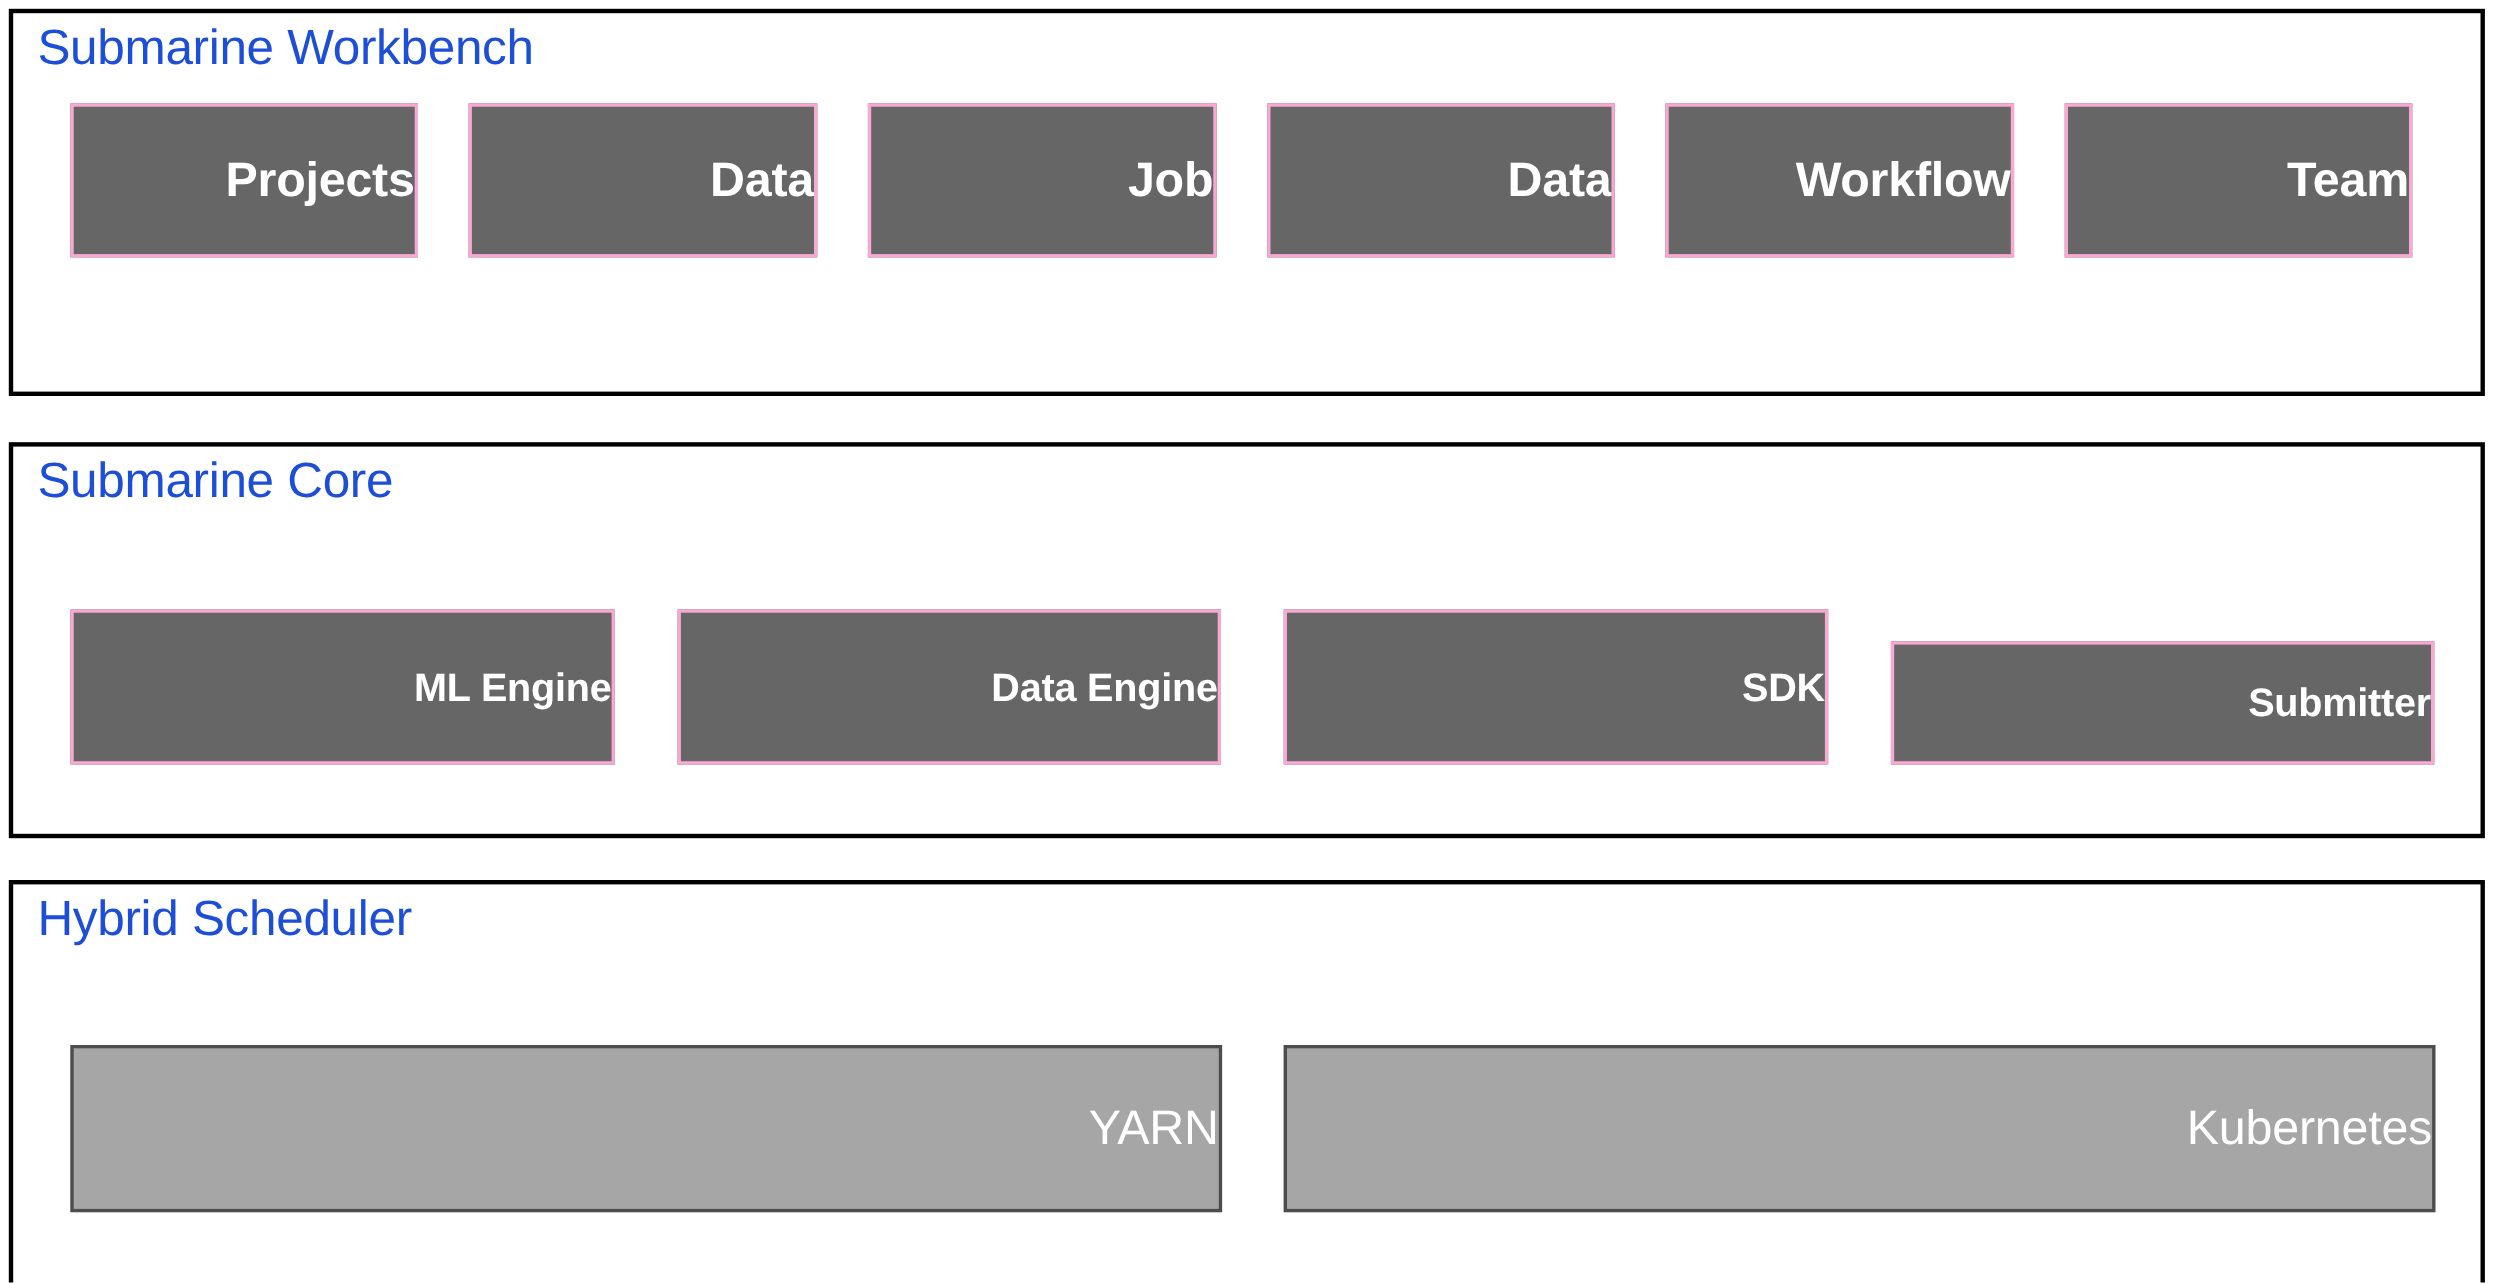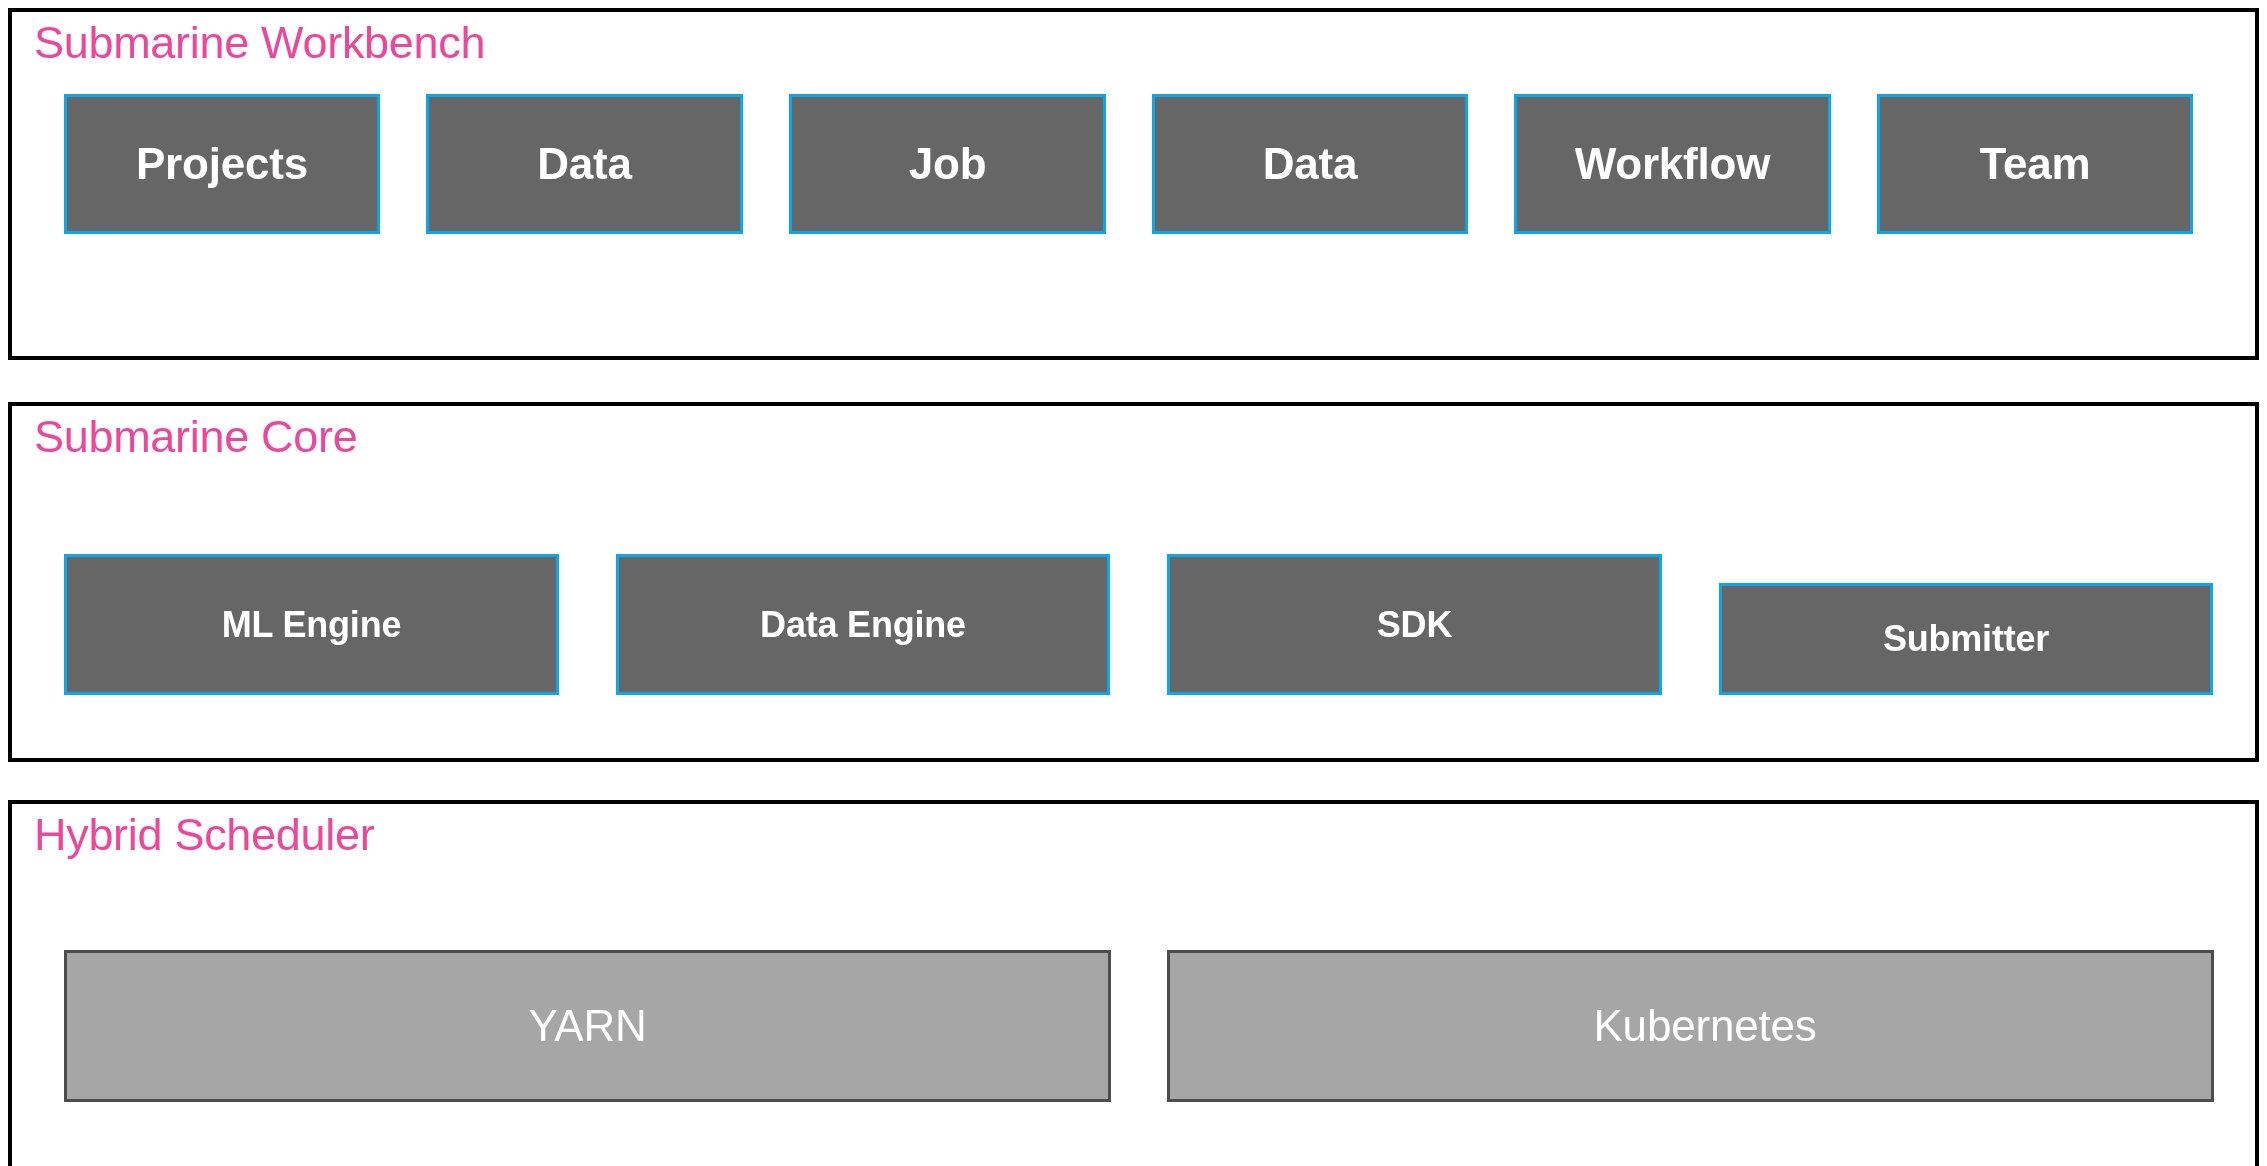--- a/index.html
+++ b/index.html
@@ -36,21 +36,21 @@
   #layer-workbench { top: 8px;   height: 352px; }
   #layer-core      { top: 402px; height: 360px; }
   #layer-scheduler { top: 800px; height: 420px; }
 
   .layer-title {
     position: absolute;
     left: 22px;
     top: 6px;
     font-size: 45px;
     font-weight: 400;
-    color: #ec4899;
+    color: #1d4ed8;
     line-height: 1.12;
     letter-spacing: -0.3px;
     white-space: nowrap;
   }
 
   .node-row {
     position: absolute;
     left: 0;
     right: 0;
     display: flex;
@@ -73,25 +73,25 @@
   }
 
   #row-scheduler {
     top: 146px;
     height: 152px;
     padding: 0 52px 0 52px;
     gap: 56px;
   }
 
   .node-box {
-    border: 3px solid #0ea5e9;
+    border: 3px solid #f9a8d4;
     box-sizing: border-box;
     display: flex;
     align-items: center;
-    justify-content: center;
+    justify-content: flex-end;
     color: #ffffff;
     font-weight: 700;
     letter-spacing: -0.2px;
     text-align: center;
     overflow: hidden;
   }
 
   .node-box.dark  { background: #666666; }
   .node-box.light { background: #a6a6a6; border-color: #4d4d4d; }
 

